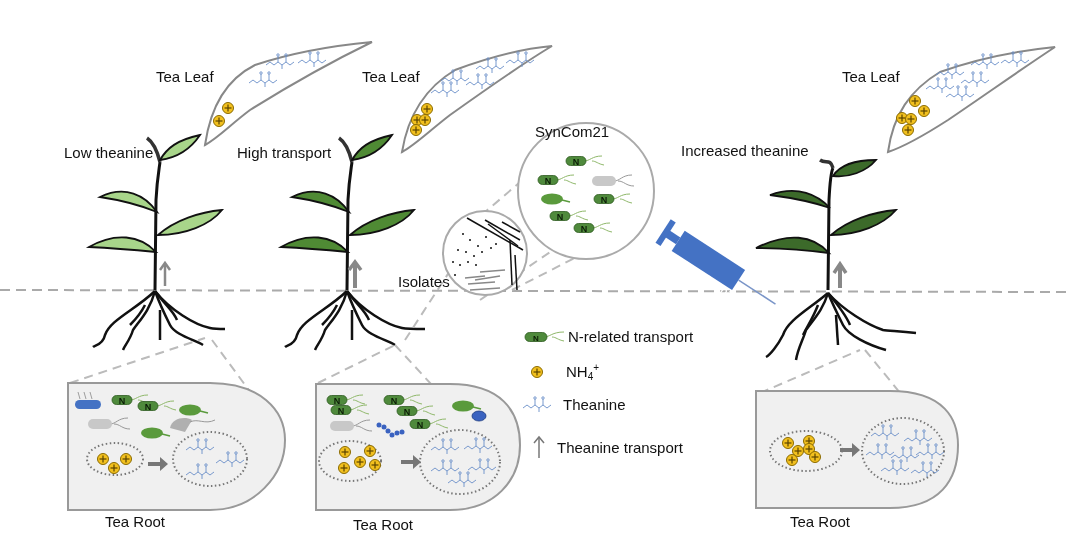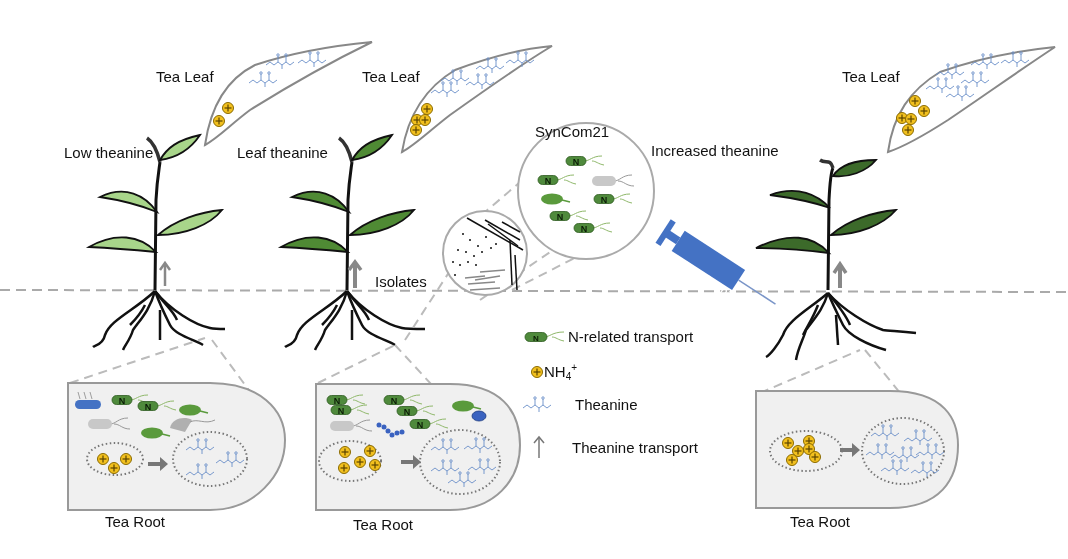--- a/index.html
+++ b/index.html
@@ -284,51 +284,51 @@
       <rect x="-44" y="-14" width="6" height="28" fill="#4472c4"></rect>
       <rect x="-26" y="-12" width="72" height="24" fill="#4472c4"></rect>
       <line x1="46" y1="0" x2="90" y2="0" stroke="#7a95c8" stroke-width="1.5"></line>
     </g>
   </svg>
 
   <span class="lbl" style="left:156px;top:69px">Tea Leaf</span>
   <span class="lbl" style="left:362px;top:69px">Tea Leaf</span>
   <span class="lbl" style="left:842px;top:69px">Tea Leaf</span>
   <span class="lbl" style="left:64px;top:145px">Low theanine</span>
-  <span class="lbl" style="left:237px;top:145px">Leaf theanine</span>
-  <span class="lbl" style="left:651px;top:143px">Increased theanine</span>
+  <span class="lbl" style="left:237px;top:145px">High transport</span>
+  <span class="lbl" style="left:681px;top:143px">Increased theanine</span>
   <span class="lbl" style="left:535px;top:124px">SynCom21</span>
-  <span class="lbl" style="left:375px;top:274px">Isolates</span>
+  <span class="lbl" style="left:398px;top:274px">Isolates</span>
   <span class="lbl" style="left:686px;top:258px;transform:rotate(33deg);transform-origin:left top;color:#fff;font-size:14px">SynCom21</span>
   <span class="lbl" style="left:105px;top:514px">Tea Root</span>
   <span class="lbl" style="left:353px;top:517px">Tea Root</span>
   <span class="lbl" style="left:790px;top:514px">Tea Root</span>
 
   <div>
     <div class="legend-row" style="left:524px;top:328px">
       <svg width="52" height="14">
         <path d="M20,7 C26,7 28,2 40,2 M28,7 C32,7 34,10 40,11" stroke="#8fb86a" stroke-width="1" fill="none"></path>
         <rect x="1" y="2.5" width="22" height="9" rx="4.5" fill="#4f8a3c" stroke="#2d5a20" stroke-width="0.8"></rect>
         <text x="12" y="10.5" font-size="8" font-weight="bold" text-anchor="middle" fill="#0a1a05" font-family="Liberation Sans, sans-serif">N</text>
       </svg>
       <span style="margin-left:-8px">N-related transport</span>
     </div>
     <div class="legend-row" style="left:530px;top:362px">
       <svg width="14" height="14">
           <use href="#nh4" x="7" y="7"></use>
         </svg>
-      <span style=""><span>NH</span><span class="sub">4</span><span class="sup">+</span></span>
+      <span style="margin-left:22px"><span>NH</span><span class="sub">4</span><span class="sup">+</span></span>
     </div>
     <div class="legend-row" style="left:519px;top:395px">
       <svg width="36" height="18">
           <use href="#thea" x="18" y="10"></use>
         </svg>
-      <span style="margin-left:20px">Theanine</span>
+      <span style="margin-left:8px">Theanine</span>
     </div>
     <div class="legend-row" style="left:533px;top:435px">
       <svg width="12" height="24">
         <line x1="6" y1="23" x2="6" y2="2" stroke="#777" stroke-width="1.5"></line>
         <polyline points="1,8 6,2 11,8" fill="none" stroke="#777" stroke-width="1.5"></polyline>
       </svg>
-      <span style="margin-left:27px">Theanine transport</span>
+      <span style="margin-left:12px">Theanine transport</span>
     </div>
   </div>
 </div>
 
 </body></html>

